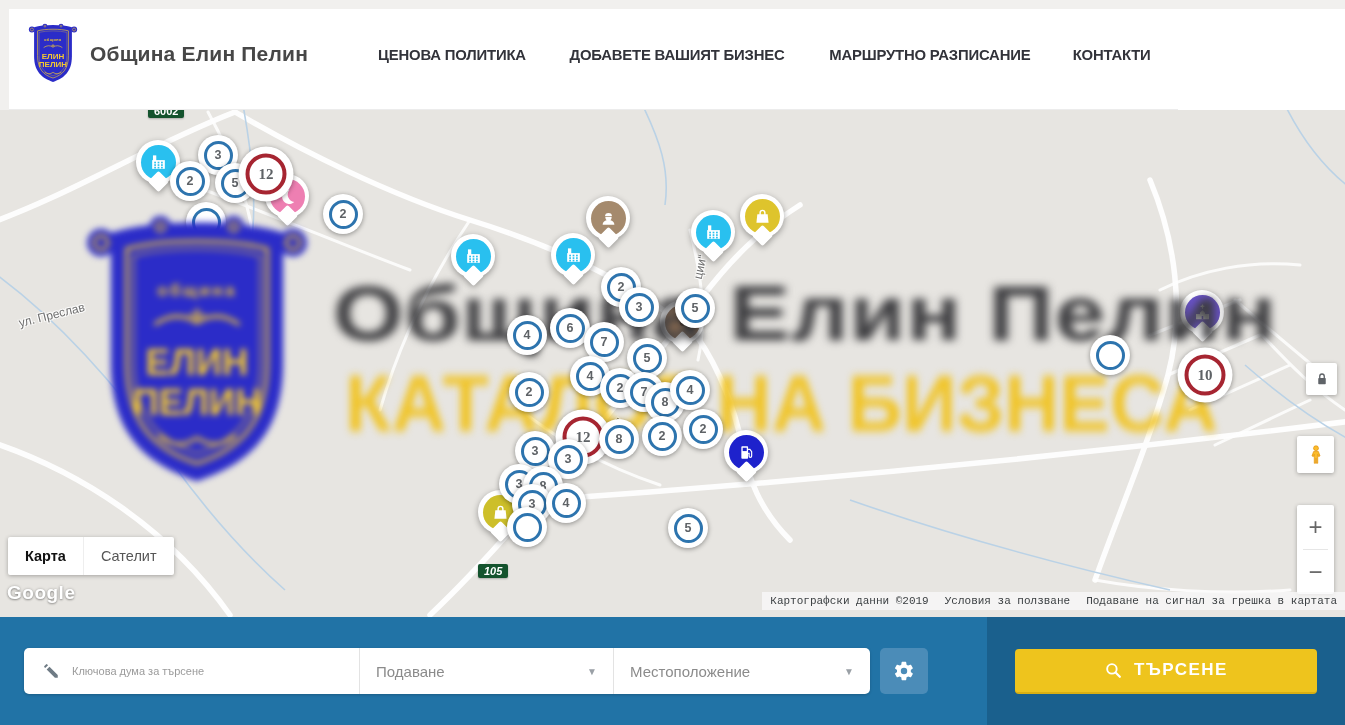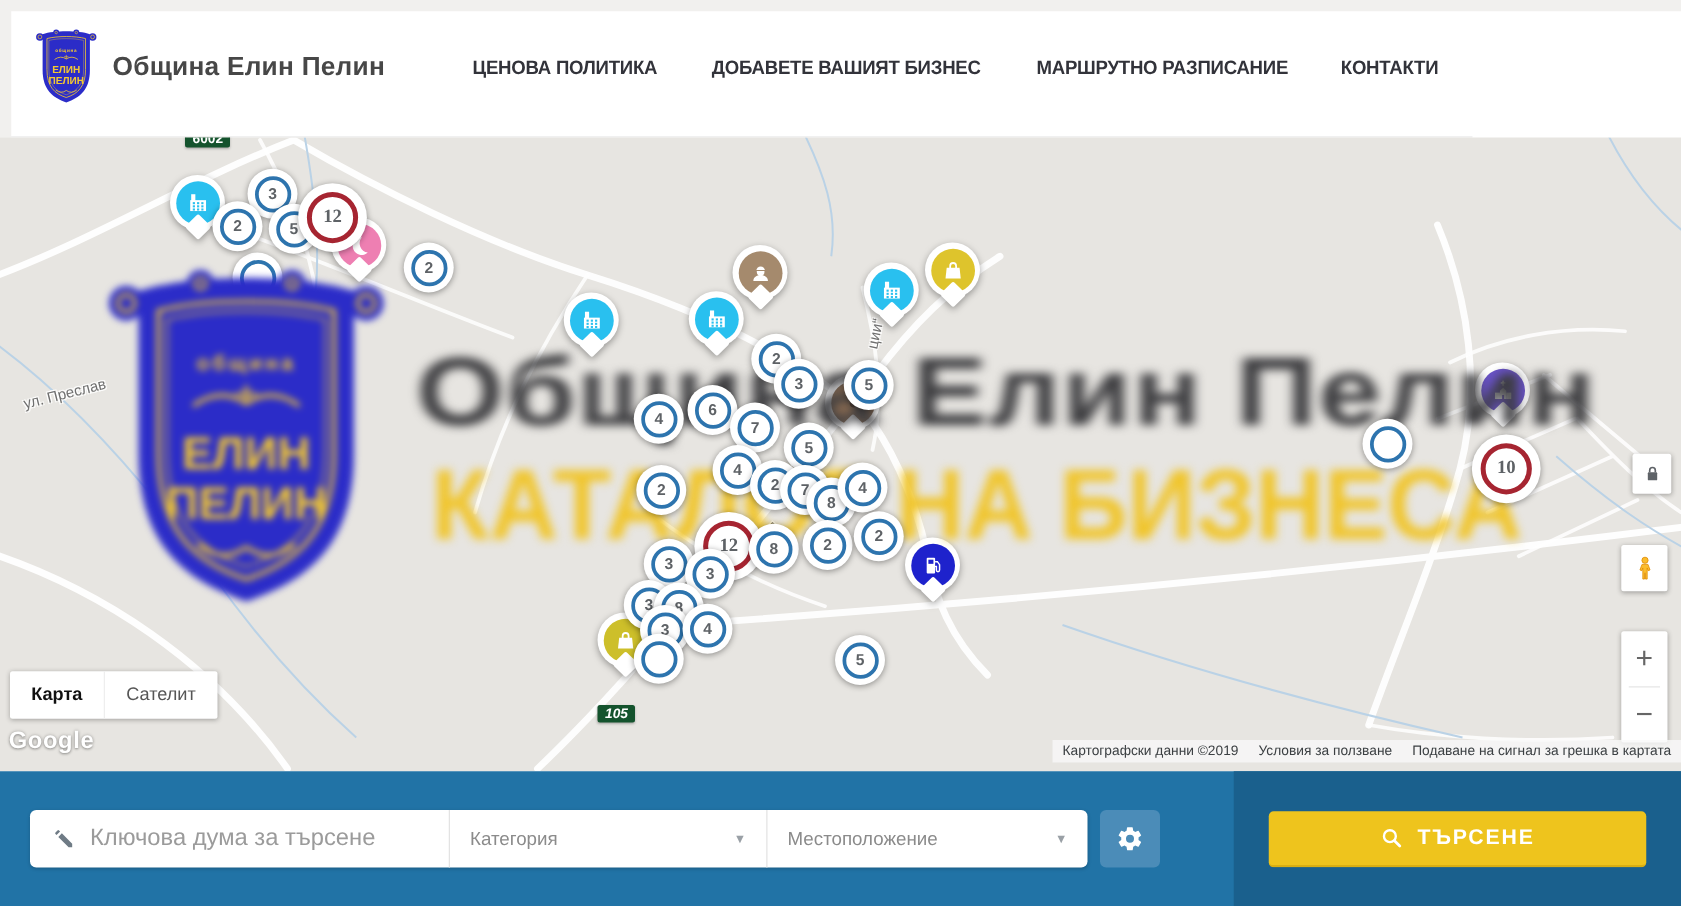--- a/index.html
+++ b/index.html
@@ -76,31 +76,31 @@
   .zoomctl { left:1297px; top:395px; width:37px; height:89px; border-radius:2px;
              display:flex; flex-direction:column; }
   .zoomctl .zbtn { flex:1; display:flex; align-items:center; justify-content:center;
                    font-size:24px; color:#666; cursor:pointer; }
   .zoomctl .zdiv { height:1px; background:#e6e6e6; margin:0 6px; }
   .google-logo { position:absolute; left:7px; top:472px; z-index:5; font-size:19px; font-weight:bold;
                  color:#fff; letter-spacing:.5px;
                  text-shadow:0 1px 2px rgba(0,0,0,.3), 0 0 3px rgba(0,0,0,.25); }
   .attr { position:absolute; right:0; bottom:7px; z-index:5; display:flex; gap:16px;
           background:rgba(248,248,248,.78); padding:3px 8px; font-size:11px; color:#3c4043; }
-  .attr span, .attr a { color:#3c4043; text-decoration:none; white-space:nowrap; }
+  .attr span, .attr a { color:#3c4043; text-decoration:none; white-space:nowrap;font-family:Liberation Mono, monospace; }
 
   
   .searchbar { position:absolute; left:0; top:617px; width:1345px; height:108px; background:#2173a6;
                display:flex; }
   .search-left { flex:1; position:relative; }
   .search-pill { position:absolute; left:24px; top:31px; width:846px; height:46px; background:#fff;
                  border-radius:5px; display:flex; box-shadow:0 1px 3px rgba(0,0,0,.2); }
   .field { display:flex; align-items:center; }
   .f-keyword { width:336px; border-right:1px solid #e3e3e3; padding:0 14px 0 18px; gap:12px; }
-  .f-keyword input { border:none; outline:none; flex:1; font-size:19px; color:#555;
+  .f-keyword input { border:none; outline:none; flex:1; font-size:11px; color:#555;
                      font-family:"Liberation Sans", sans-serif; background:transparent; }
   .f-keyword input::placeholder { color:#9b9b9b; }
   .f-select { width:254px; border-right:1px solid #e3e3e3; padding:0 16px; cursor:pointer; }
   .f-select:last-child { border-right:none; width:256px; }
   .f-select .sel-label { font-size:15px; color:#8b8b8b; }
   .f-select .caret { margin-left:auto; font-size:10px; color:#9aa0a6; }
   .gear-btn { position:absolute; left:880px; top:31px; width:48px; height:46px; background:#4b8cb8;
               border:none; border-radius:5px; cursor:pointer; display:flex; align-items:center;
               justify-content:center; }
   .search-right { width:358px; background:#1a608d; display:flex; align-items:center; justify-content:center; }
@@ -588,21 +588,21 @@
   <div class="searchbar">
     <div class="search-left">
       <div class="search-pill">
         <div class="field f-keyword">
           <svg width="18" height="18" viewBox="0 0 24 24" style="transform:scaleX(-1)">
               <use href="#i-pencil"></use>
             </svg>
           <input type="text" placeholder="Ключова дума за търсене" style="">
         </div>
         <div class="field f-select">
-          <span class="sel-label">Категория</span>
+          <span class="sel-label">Подаване</span>
           <span class="caret">▼</span>
         </div>
         <div class="field f-select">
           <span class="sel-label">Местоположение</span>
           <span class="caret">▼</span>
         </div>
       </div>
       <button class="gear-btn">
         <svg width="22" height="22" viewBox="0 0 24 24">
             <use href="#i-gear"></use>

